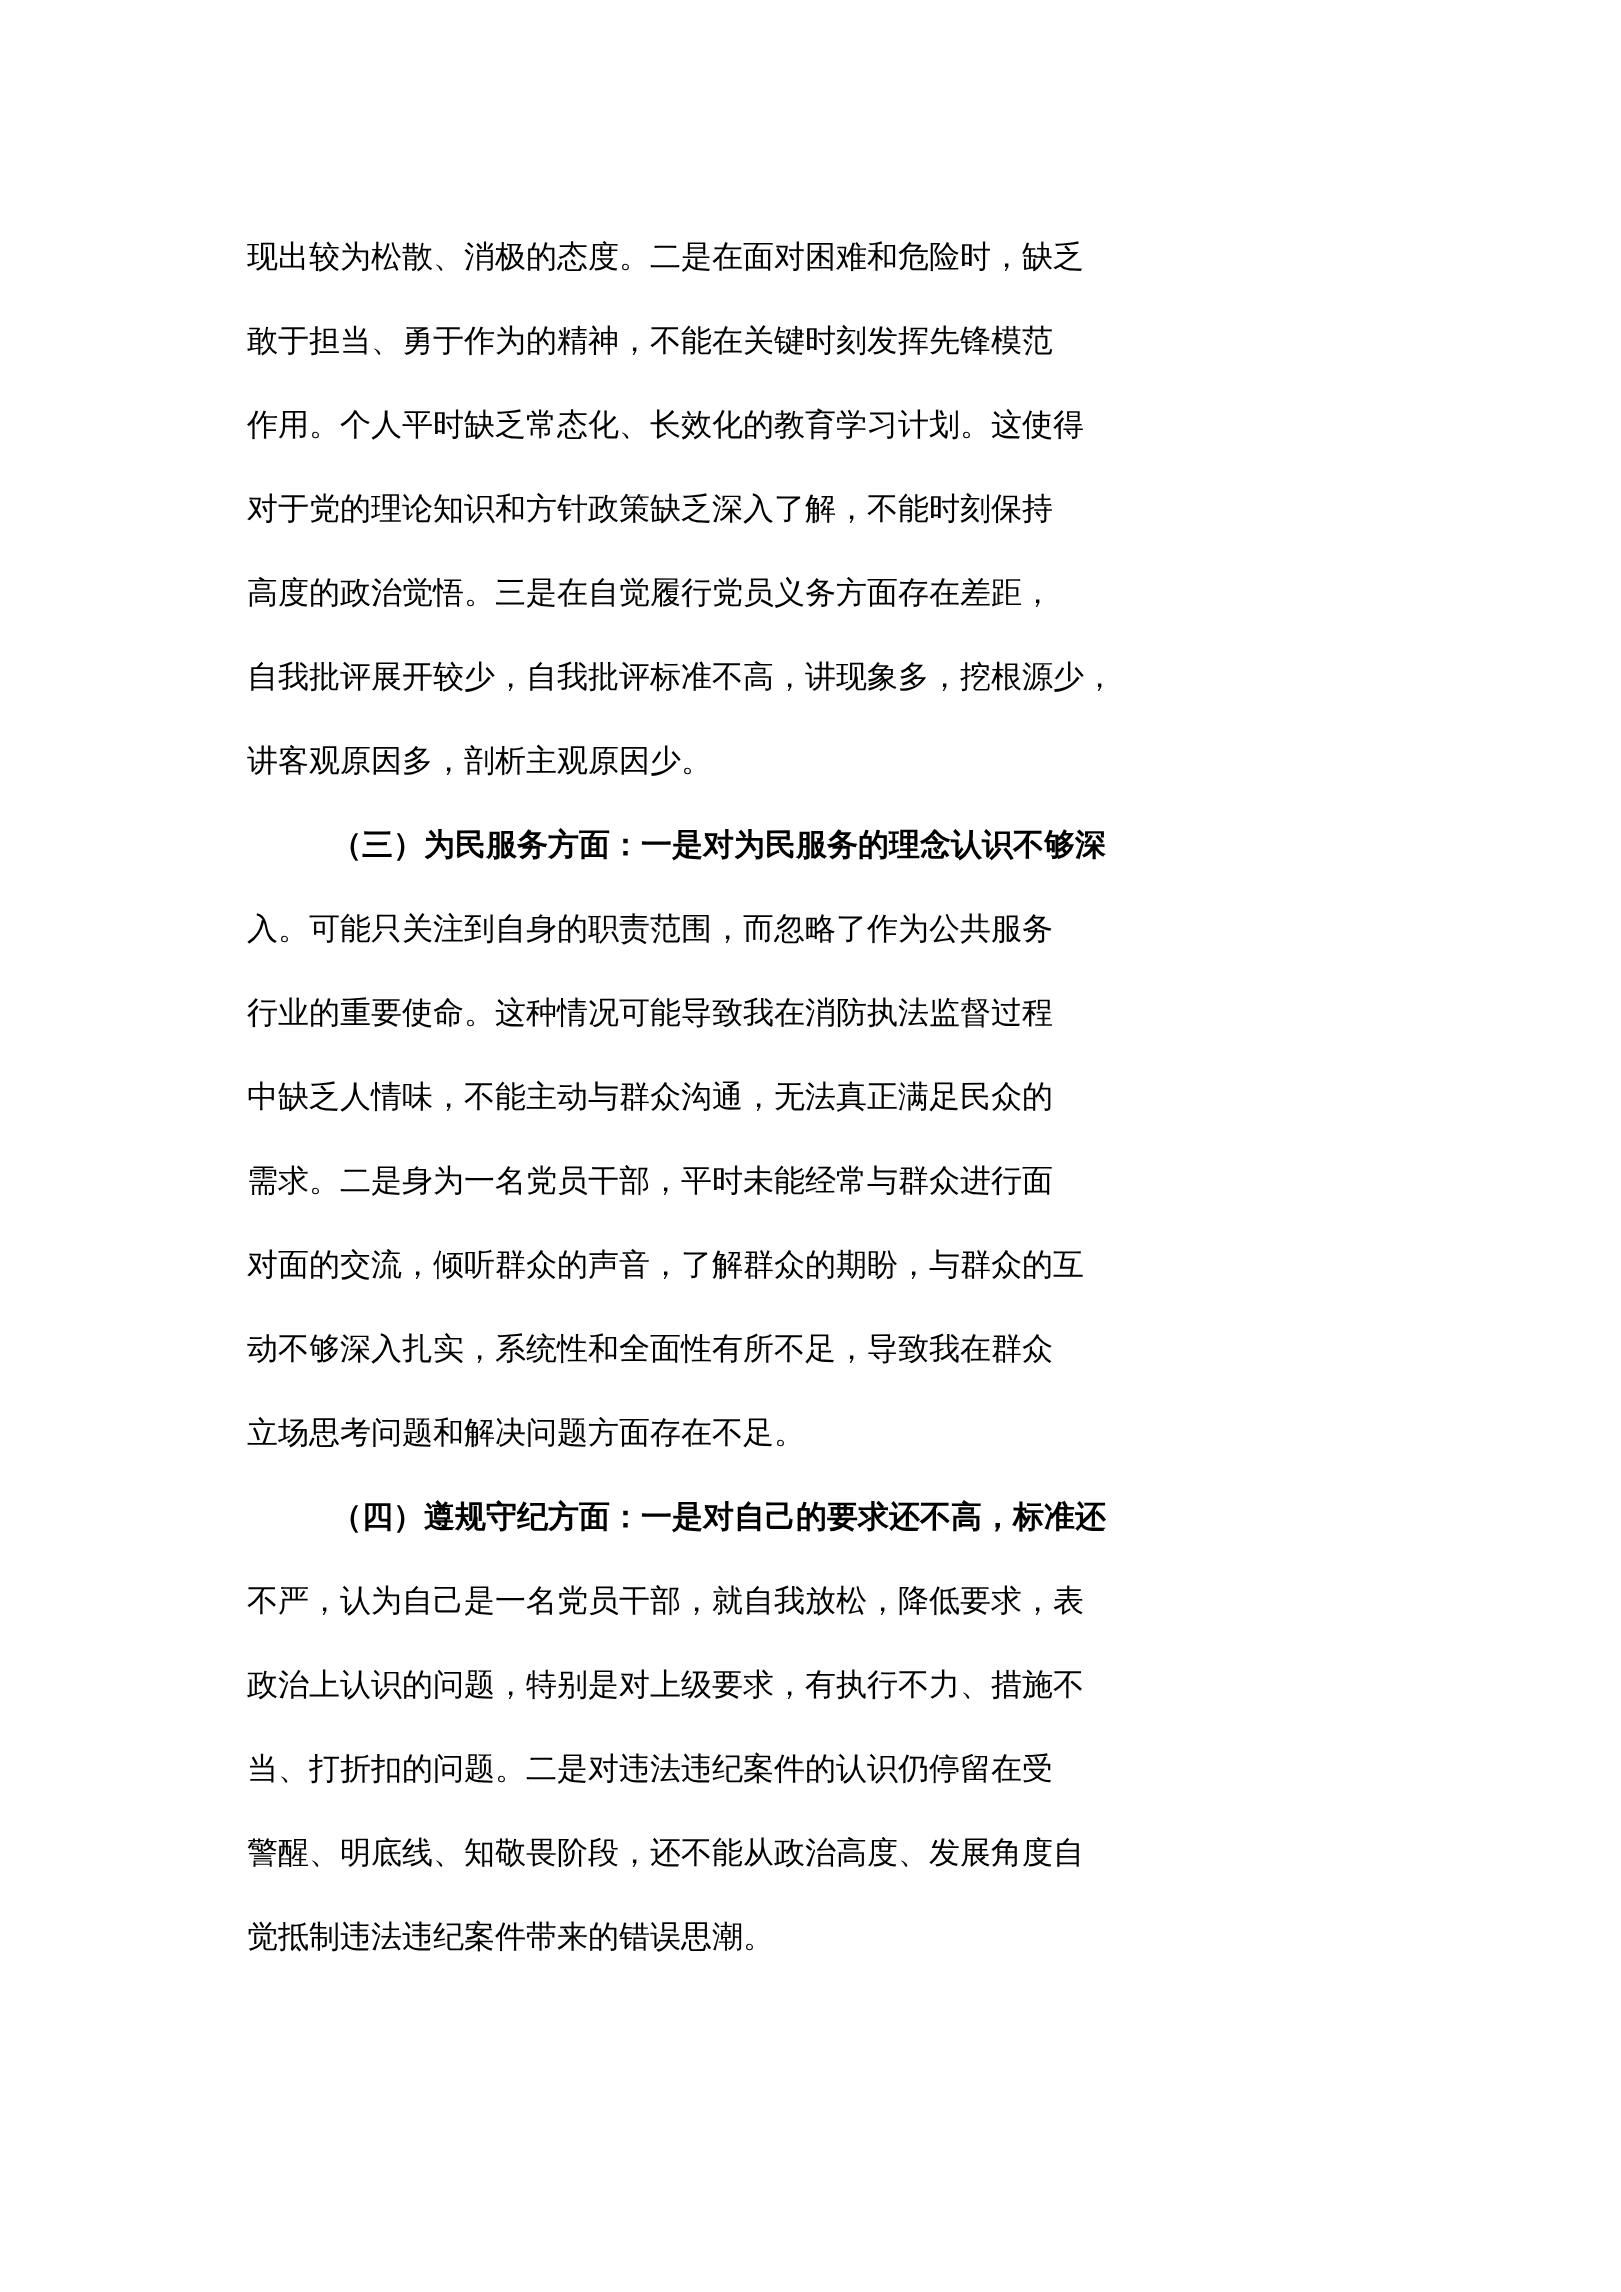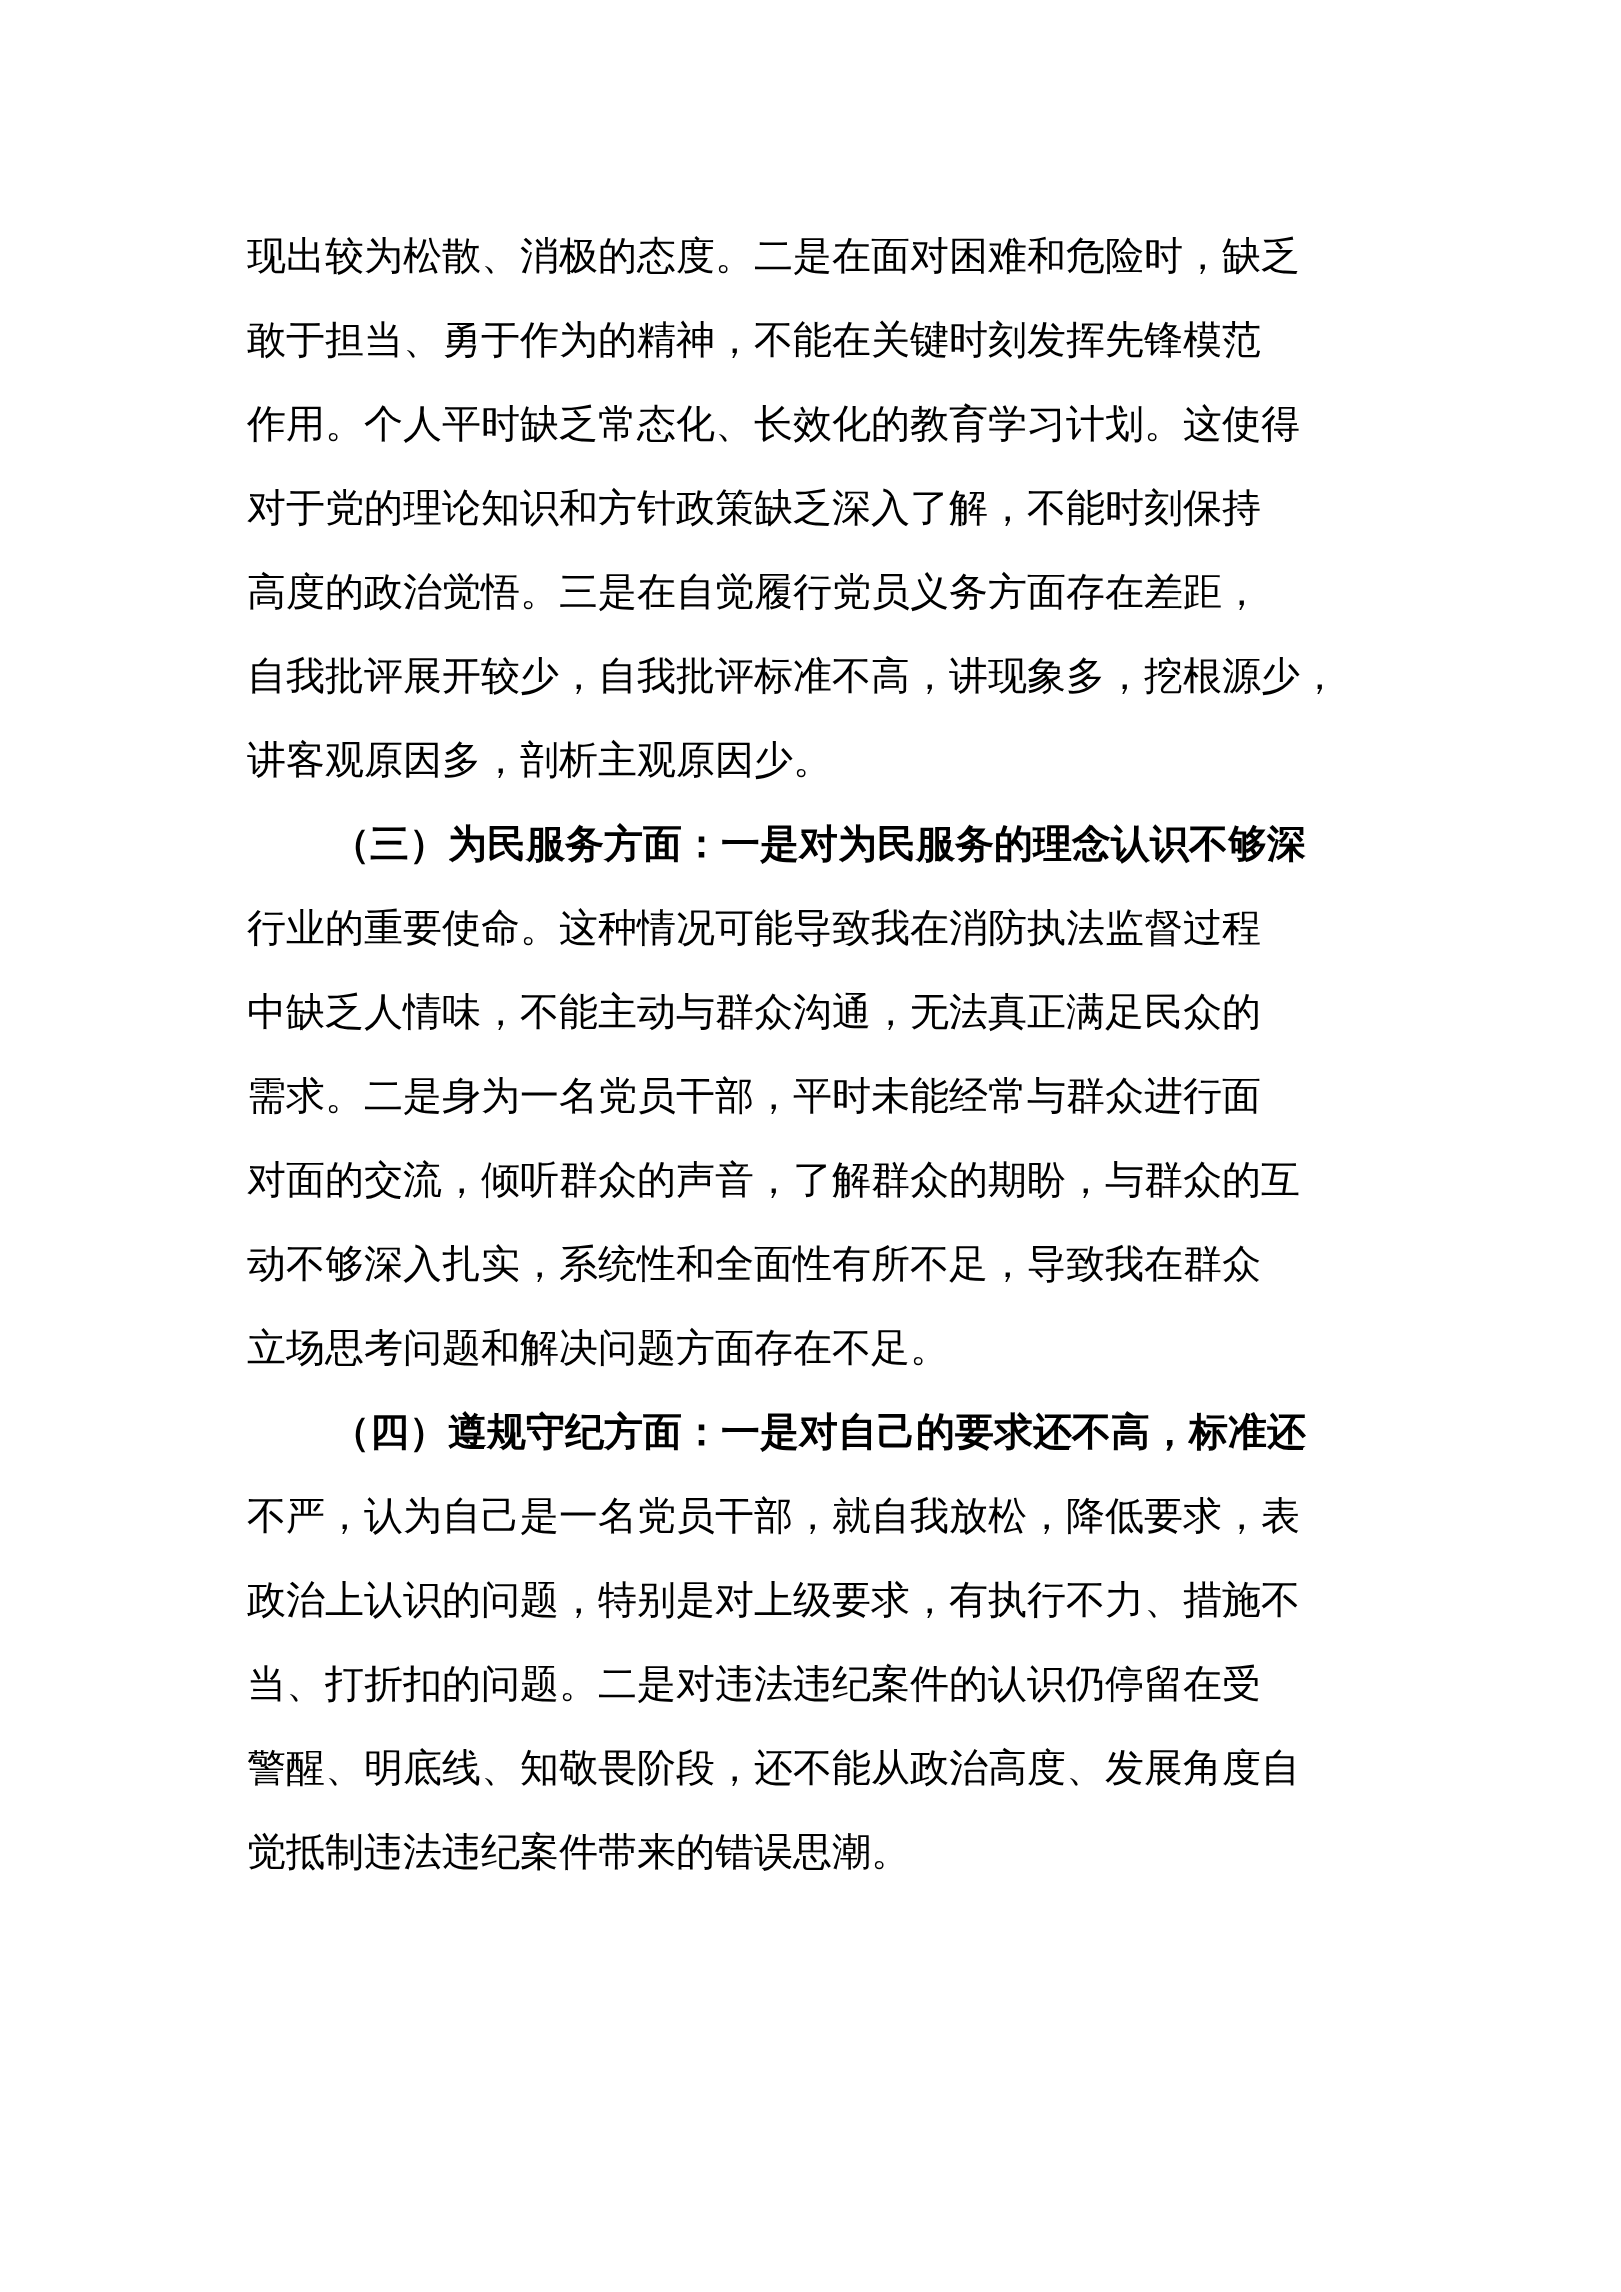--- a/index.html
+++ b/index.html
@@ -17,21 +17,21 @@
     }
     .page {
       position: absolute;
       left: 247px;
       top: 214px;
       width: 1139px;
     }
     .line {
       height: 84px;
       line-height: 84px;
-      font-size: 39px;
+      font-size: 31px;
       white-space: nowrap;
       letter-spacing: 0px;
     }
     .line.indent {
       padding-left: 84px;
       font-weight: bold;
     }
     .para {
       margin: 0;
     }
@@ -46,20 +46,21 @@
     <div class="line">敢于担当、勇于作为的精神，不能在关键时刻发挥先锋模范</div>
     <div class="line">作用。个人平时缺乏常态化、长效化的教育学习计划。这使得</div>
     <div class="line">对于党的理论知识和方针政策缺乏深入了解，不能时刻保持</div>
     <div class="line">高度的政治觉悟。三是在自觉履行党员义务方面存在差距，</div>
     <div class="line">自我批评展开较少，自我批评标准不高，讲现象多，挖根源少，</div>
     <div class="line">讲客观原因多，剖析主观原因少。</div>
   </div>
 
   <div class="para">
     <div class="line indent">（三）为民服务方面：一是对为民服务的理念认识不够深</div>
+    <div class="line">入。可能只关注到自身的职责范围，而忽略了作为公共服务</div>
     <div class="line">行业的重要使命。这种情况可能导致我在消防执法监督过程</div>
     <div class="line">中缺乏人情味，不能主动与群众沟通，无法真正满足民众的</div>
     <div class="line">需求。二是身为一名党员干部，平时未能经常与群众进行面</div>
     <div class="line">对面的交流，倾听群众的声音，了解群众的期盼，与群众的互</div>
     <div class="line">动不够深入扎实，系统性和全面性有所不足，导致我在群众</div>
     <div class="line">立场思考问题和解决问题方面存在不足。</div>
   </div>
 
   <div class="para">
     <div class="line indent">（四）遵规守纪方面：一是对自己的要求还不高，标准还</div>

